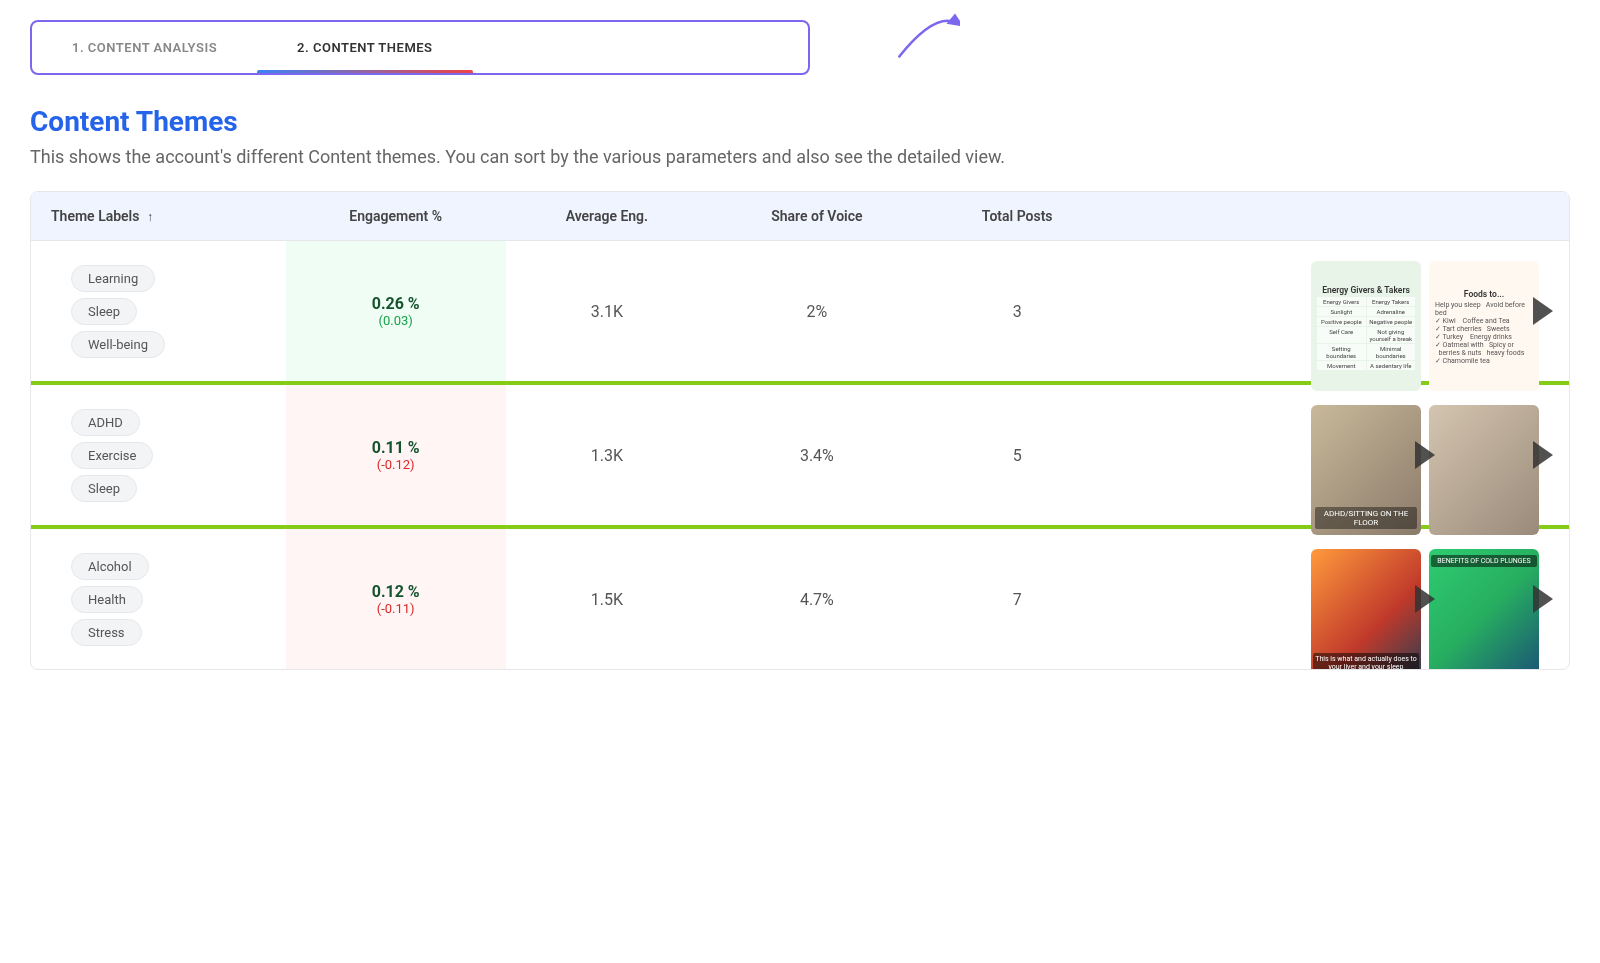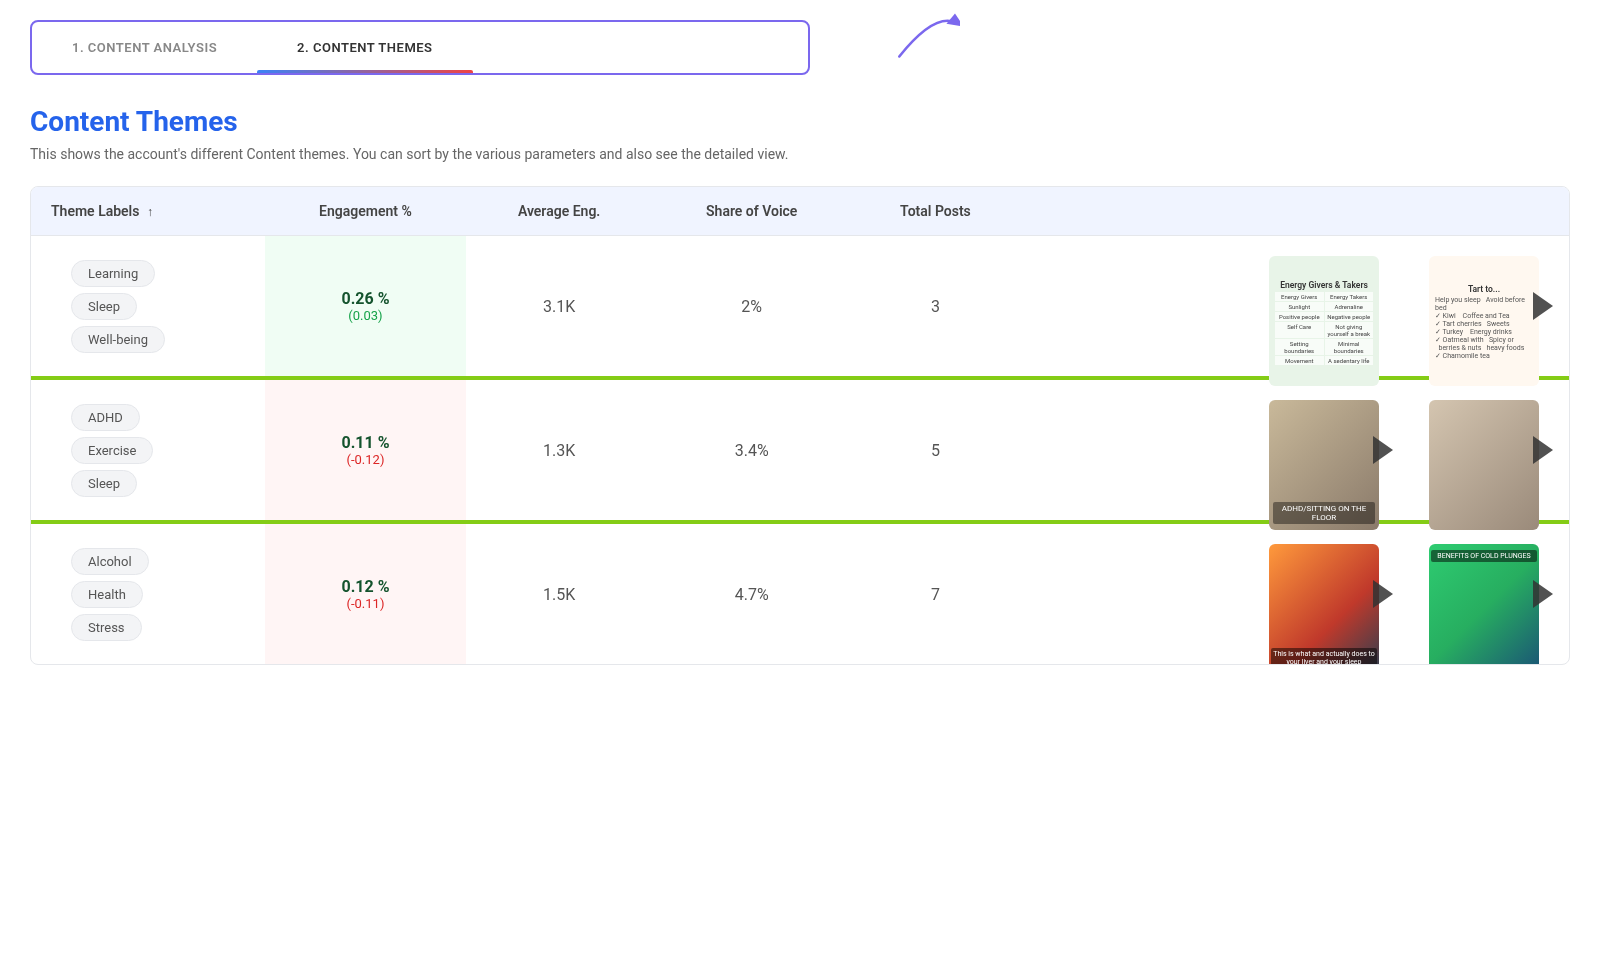--- a/index.html
+++ b/index.html
@@ -59,21 +59,21 @@
 
     
     .page-title {
       color: #2563eb;
       font-size: 28px;
       font-weight: 700;
       margin-bottom: 8px;
     }
     .page-subtitle {
       color: #666;
-      font-size: 14px;
+      font-size: 18px;
       margin-bottom: 24px;
     }
 
     
     .table-container {
       width: 100%;
       border: 1px solid #e5e7eb;
       border-radius: 8px;
       overflow: hidden;
     }
@@ -172,21 +172,20 @@
       align-items: center;
       justify-content: flex-end;
       padding-right: 10px;
     }
     .thumb-wrapper {
       position: relative;
       width: 110px;
       height: 100px;
       border-radius: 16px;
       overflow: visible;
-      margin-left: 42px;
     }
     .thumb-placeholder {
       width: 110px;
       height: 130px;
       border-radius: 6px;
       display: flex;
       flex-direction: direction;
       align-items: center;
       justify-content: center;
       font-size: 10px;
@@ -347,21 +346,21 @@
                     <span>Not giving yourself a break</span>
                   <span>Setting boundaries</span>
                     <span>Minimal boundaries</span>
                   <span>Movement</span>
                     <span>A sedentary life</span>
                 </div>
               </div>
             </div>
             <div class="thumb-wrapper">
               <div class="thumb-placeholder thumb-foods" style="position: relative; display: flex; flex-direction: column;">
-                <div class="thumb-inner-text">Tart to...</div>
+                <div class="thumb-inner-text">Foods to...</div>
                 <div style="font-size:7px; color:#555; text-align:left; width:100%;">
                   <div>Help you sleep &nbsp; Avoid before bed</div>
                   <div>✓ Kiwi &nbsp;&nbsp; Coffee and Tea</div>
                   <div>✓ Tart cherries &nbsp; Sweets</div>
                   <div>✓ Turkey &nbsp;&nbsp; Energy drinks</div>
                   <div>✓ Oatmeal with &nbsp; Spicy or</div>
                   <div>&nbsp; berries &amp; nuts &nbsp; heavy foods</div>
                   <div>✓ Chamomile tea</div>
                 </div>
               </div>

